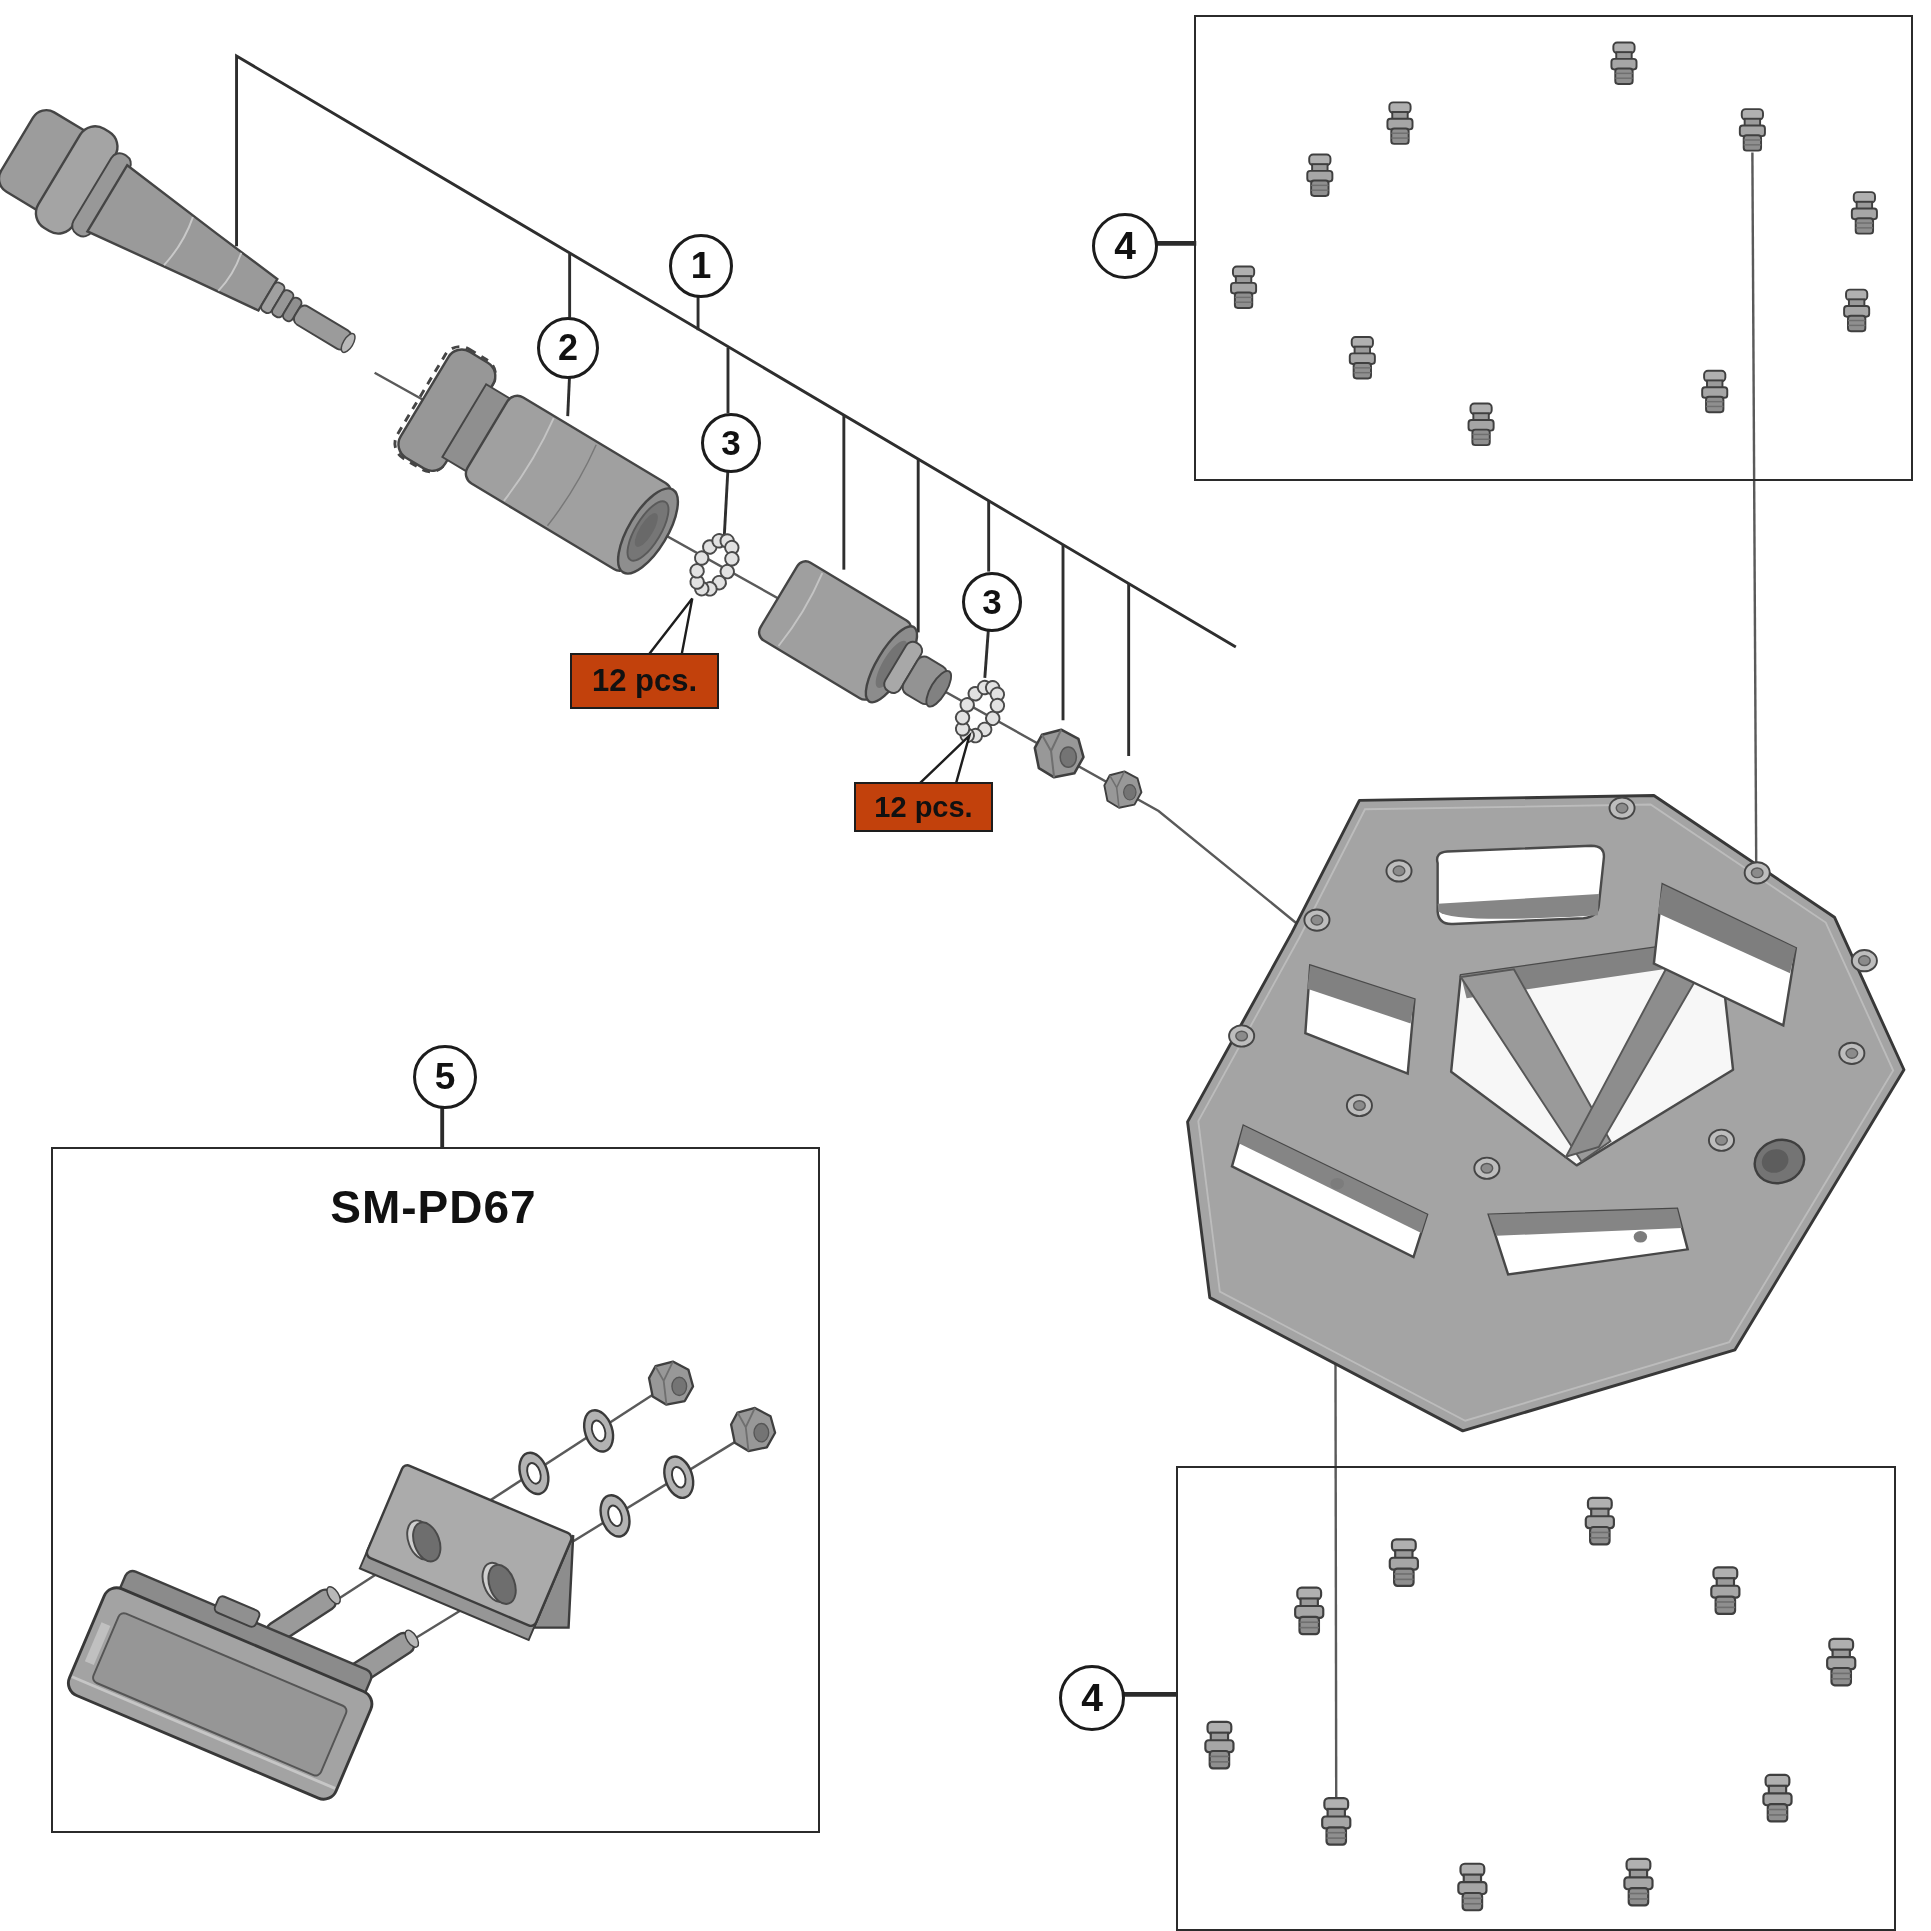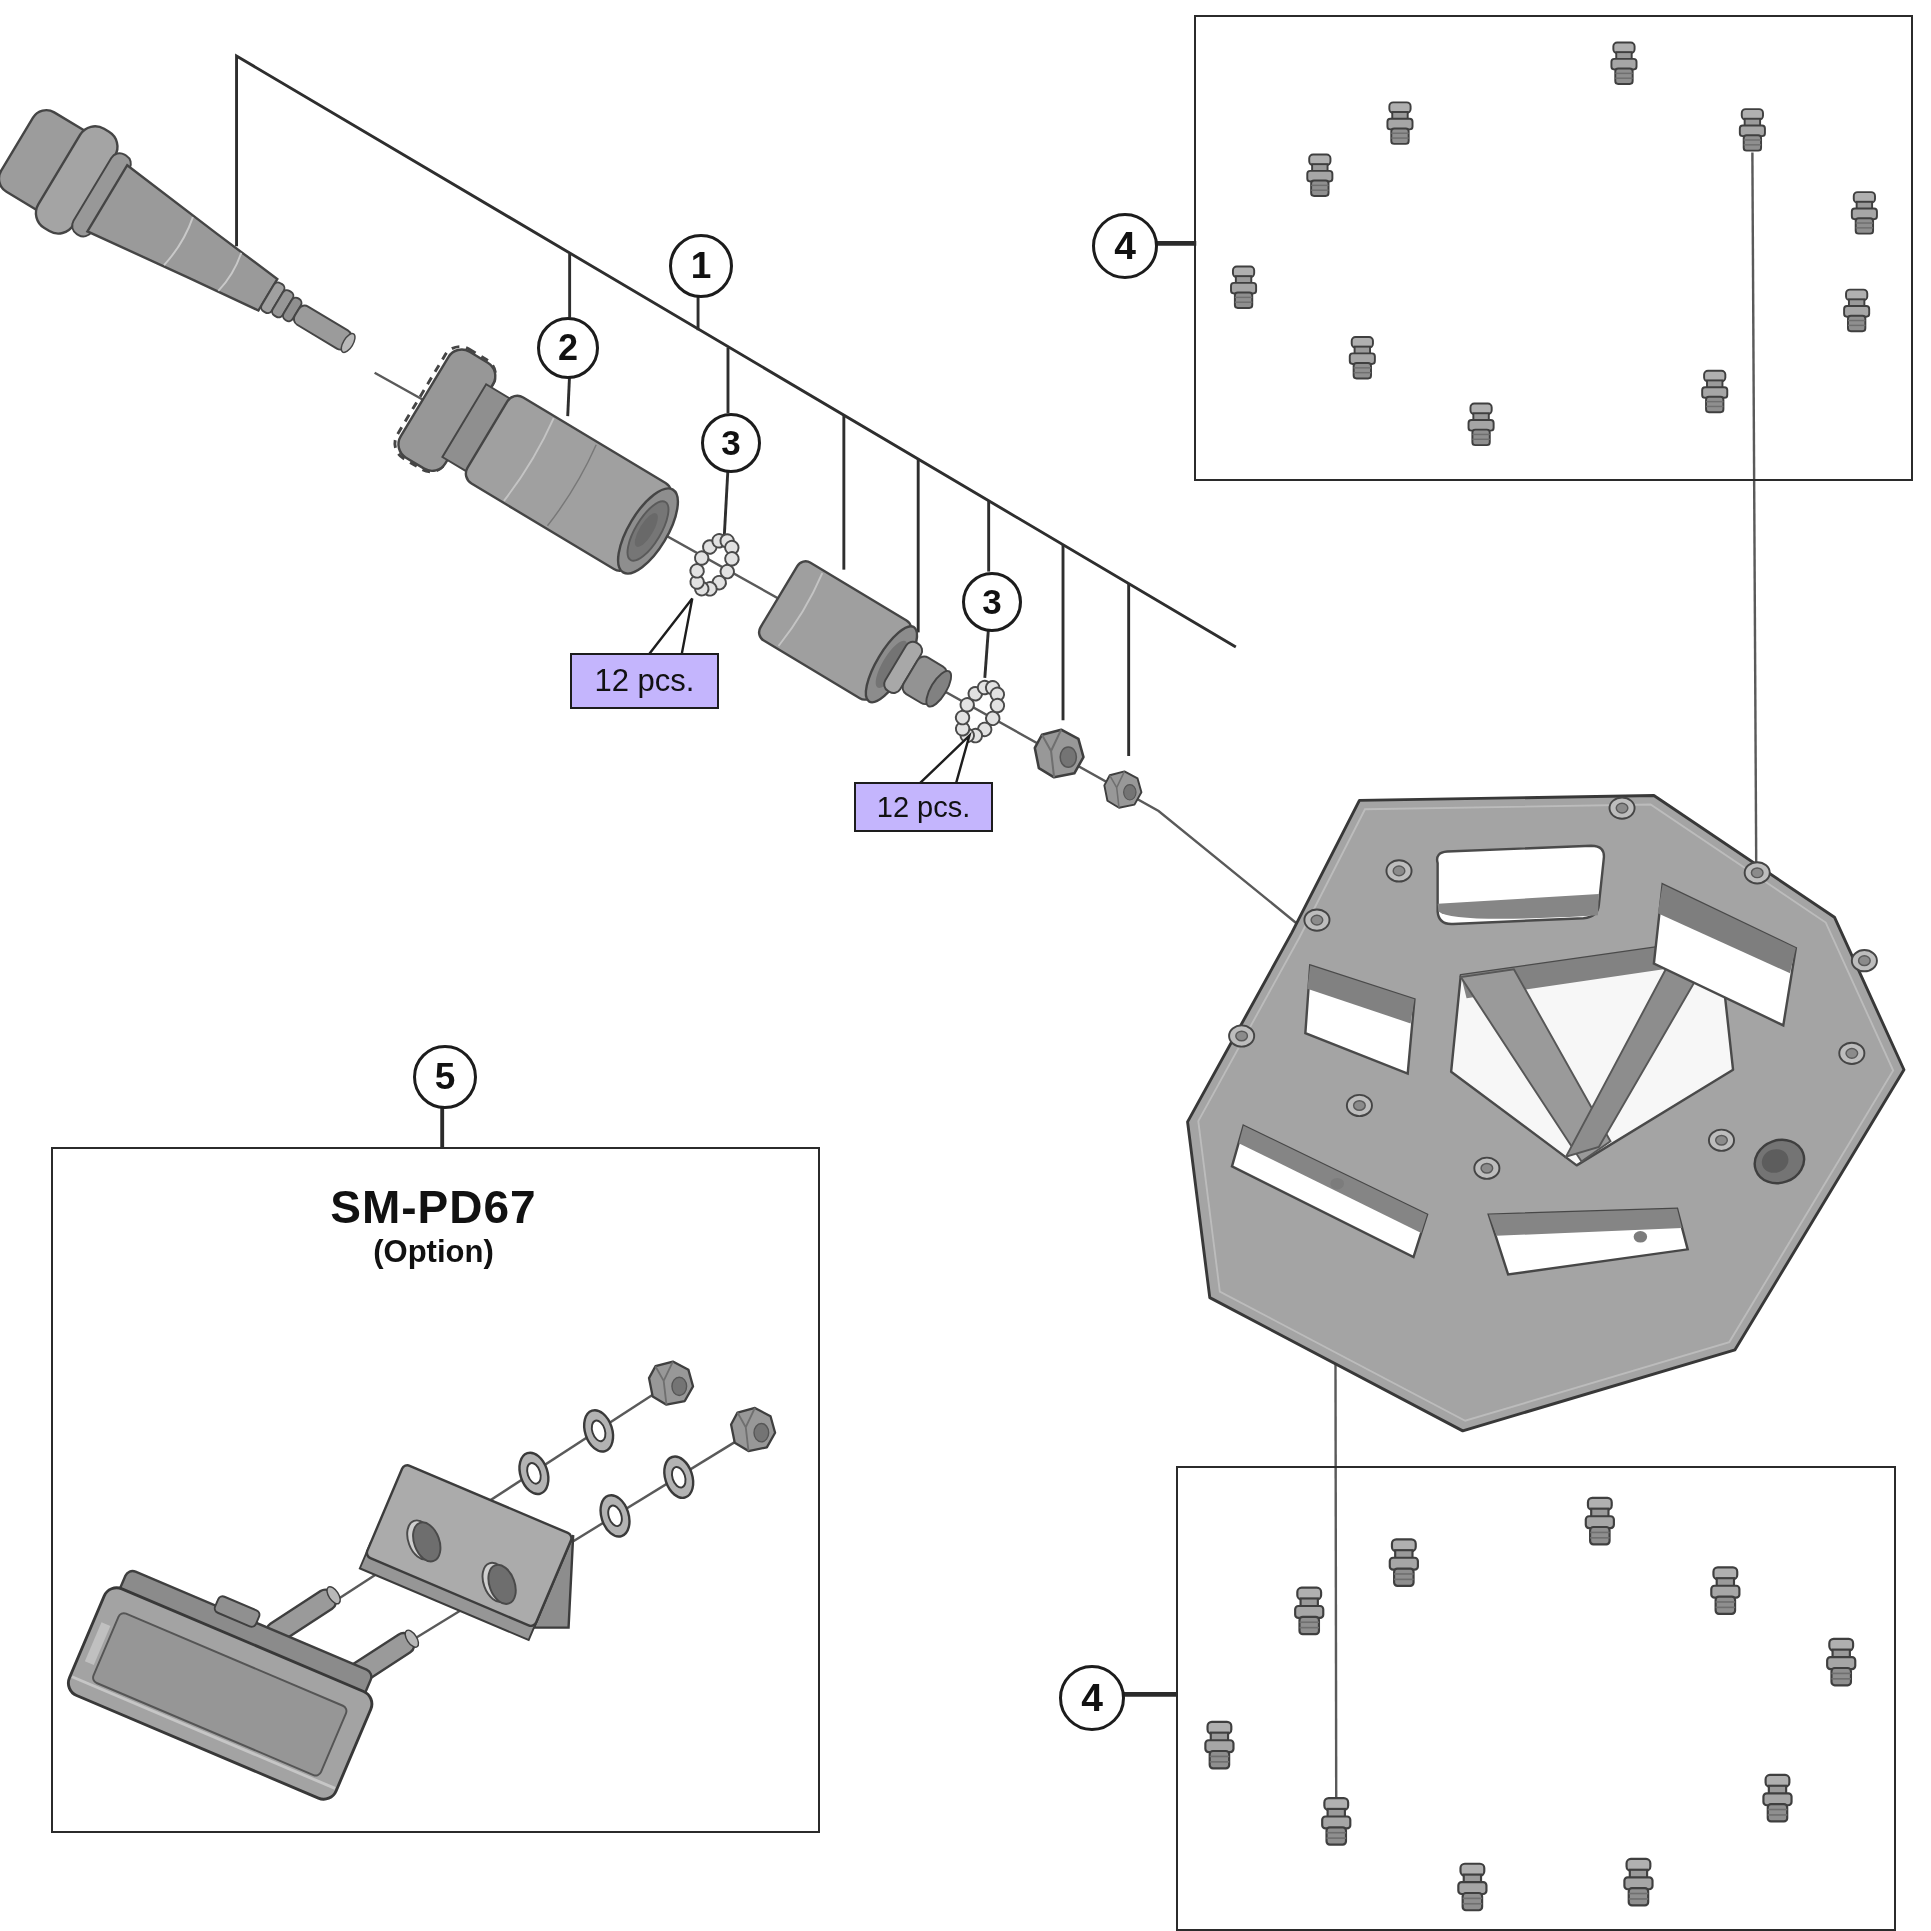--- a/index.html
+++ b/index.html
@@ -1,21 +1,21 @@
 <!DOCTYPE html>
 <html><head>
 <meta charset="utf-8">
 <style>
   html,body{margin:0;padding:0;background:#ffffff;}
   #canvas{position:relative;width:1931px;height:1931px;background:#ffffff;overflow:hidden;
           font-family:"Liberation Sans", sans-serif;}
   #art{position:absolute;left:0;top:0;}
   .box{position:absolute;border:2.9px solid #2b2b2b;background:transparent;}
-  .qty{position:absolute;border:2.9px solid #1d1d1d;background:#c4b5fd;display:flex;
-       align-items:center;justify-content:center;font-weight:normal;color:#111;}
+  .qty{position:absolute;border:2.9px solid #1d1d1d;background:#c2410c;display:flex;
+       align-items:center;justify-content:center;font-weight:bold;color:#111;}
   .callout{position:absolute;border:3.9px solid #1c1c1c;border-radius:50%;background:#ffffff;
        display:flex;align-items:center;justify-content:center;font-weight:bold;color:#111;}
   .title{position:absolute;text-align:center;font-weight:bold;color:#111;}
 </style>
 </head>
 <body>
 
 <div id="canvas">
 
   <svg id="art" width="1931" height="1931" viewBox="0 0 2000 2000">
@@ -260,16 +260,15 @@
   <div class="callout" style="left:701px;top:413px;width:54px;height:54px;font-size:35px;">3</div>
   <div class="callout" style="left:962px;top:572px;width:54px;height:54px;font-size:35px;">3</div>
   <div class="callout" style="left:1092px;top:213px;width:60px;height:60px;font-size:39px;">4</div>
   <div class="callout" style="left:1059px;top:1665px;width:60px;height:60px;font-size:39px;">4</div>
   <div class="callout" style="left:413px;top:1045px;width:58px;height:58px;font-size:37px;">5</div>
 
   <div class="qty" style="left:570px;top:653px;width:145px;height:52px;font-size:31px;">12 pcs.</div>
   <div class="qty" style="left:854px;top:782px;width:135px;height:46px;font-size:29px;">12 pcs.</div>
 
   <div class="title" style="left:51px;top:1180px;width:765px;font-size:46px;letter-spacing:1px;text-align:center;">SM-PD67</div>
-  <div class="title" style="left:51px;top:1234px;width:765px;font-size:31px;">(Option)</div>
 
 </div>
 
 
 </body></html>

